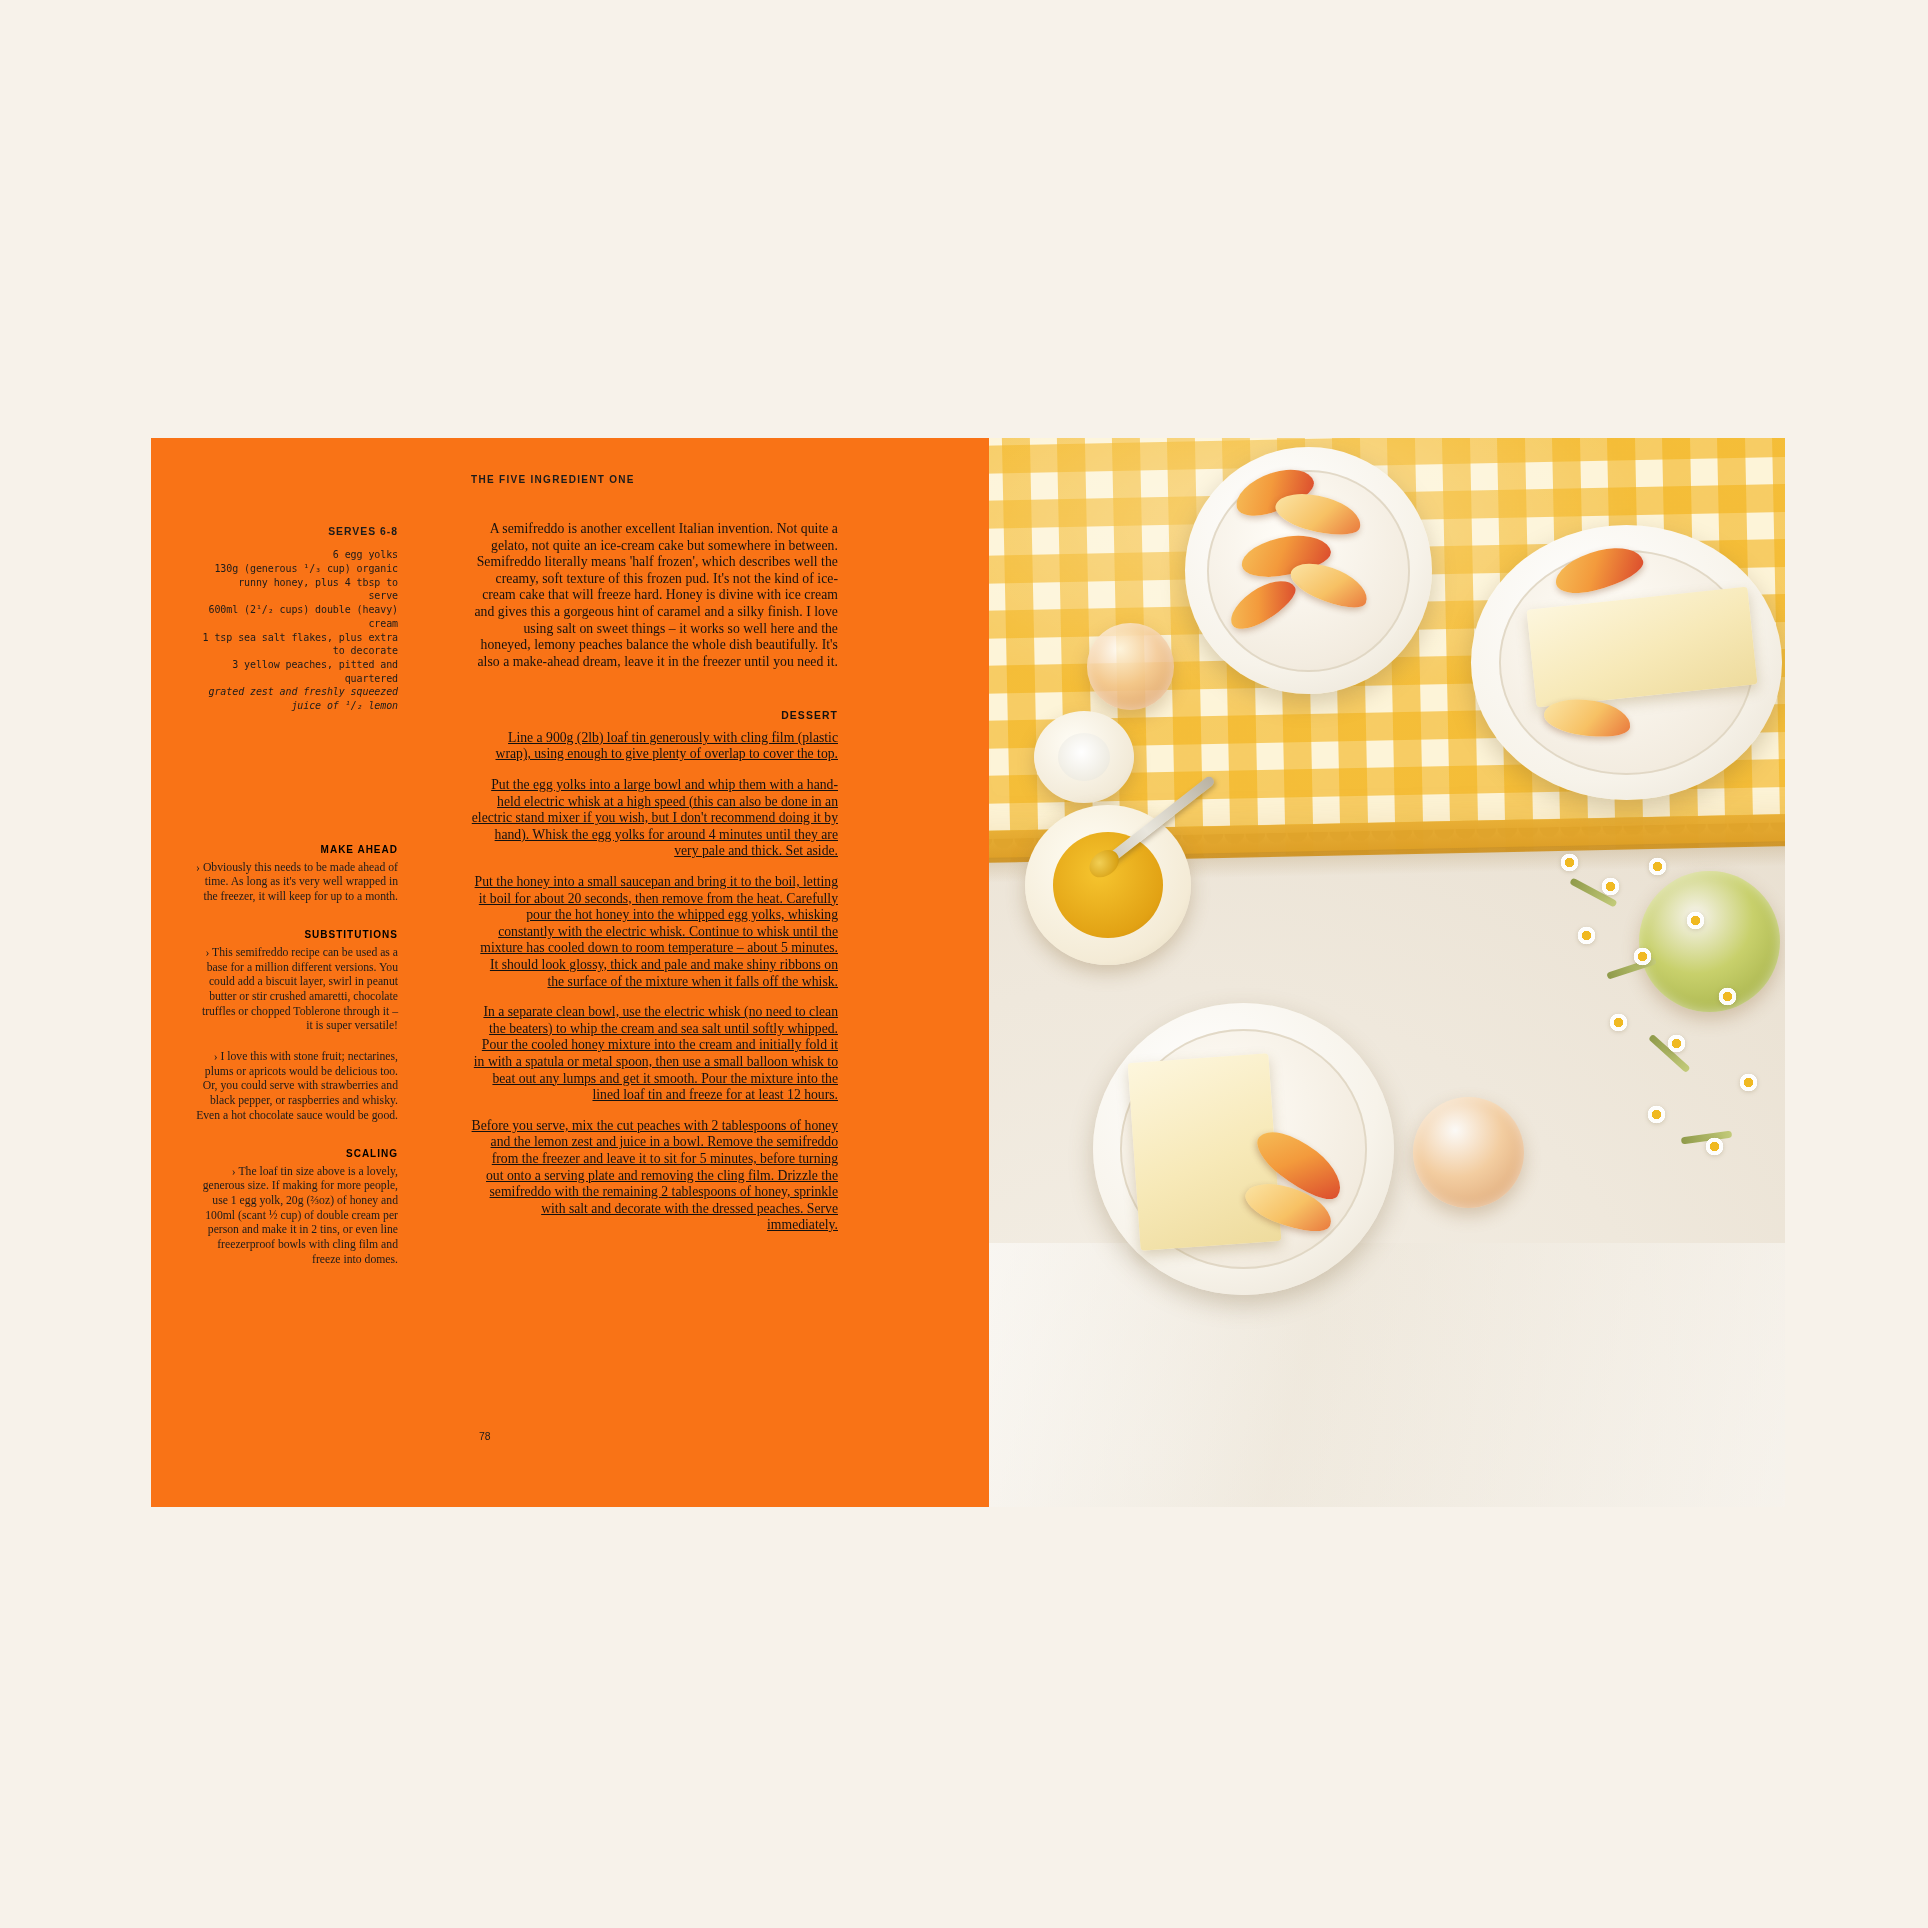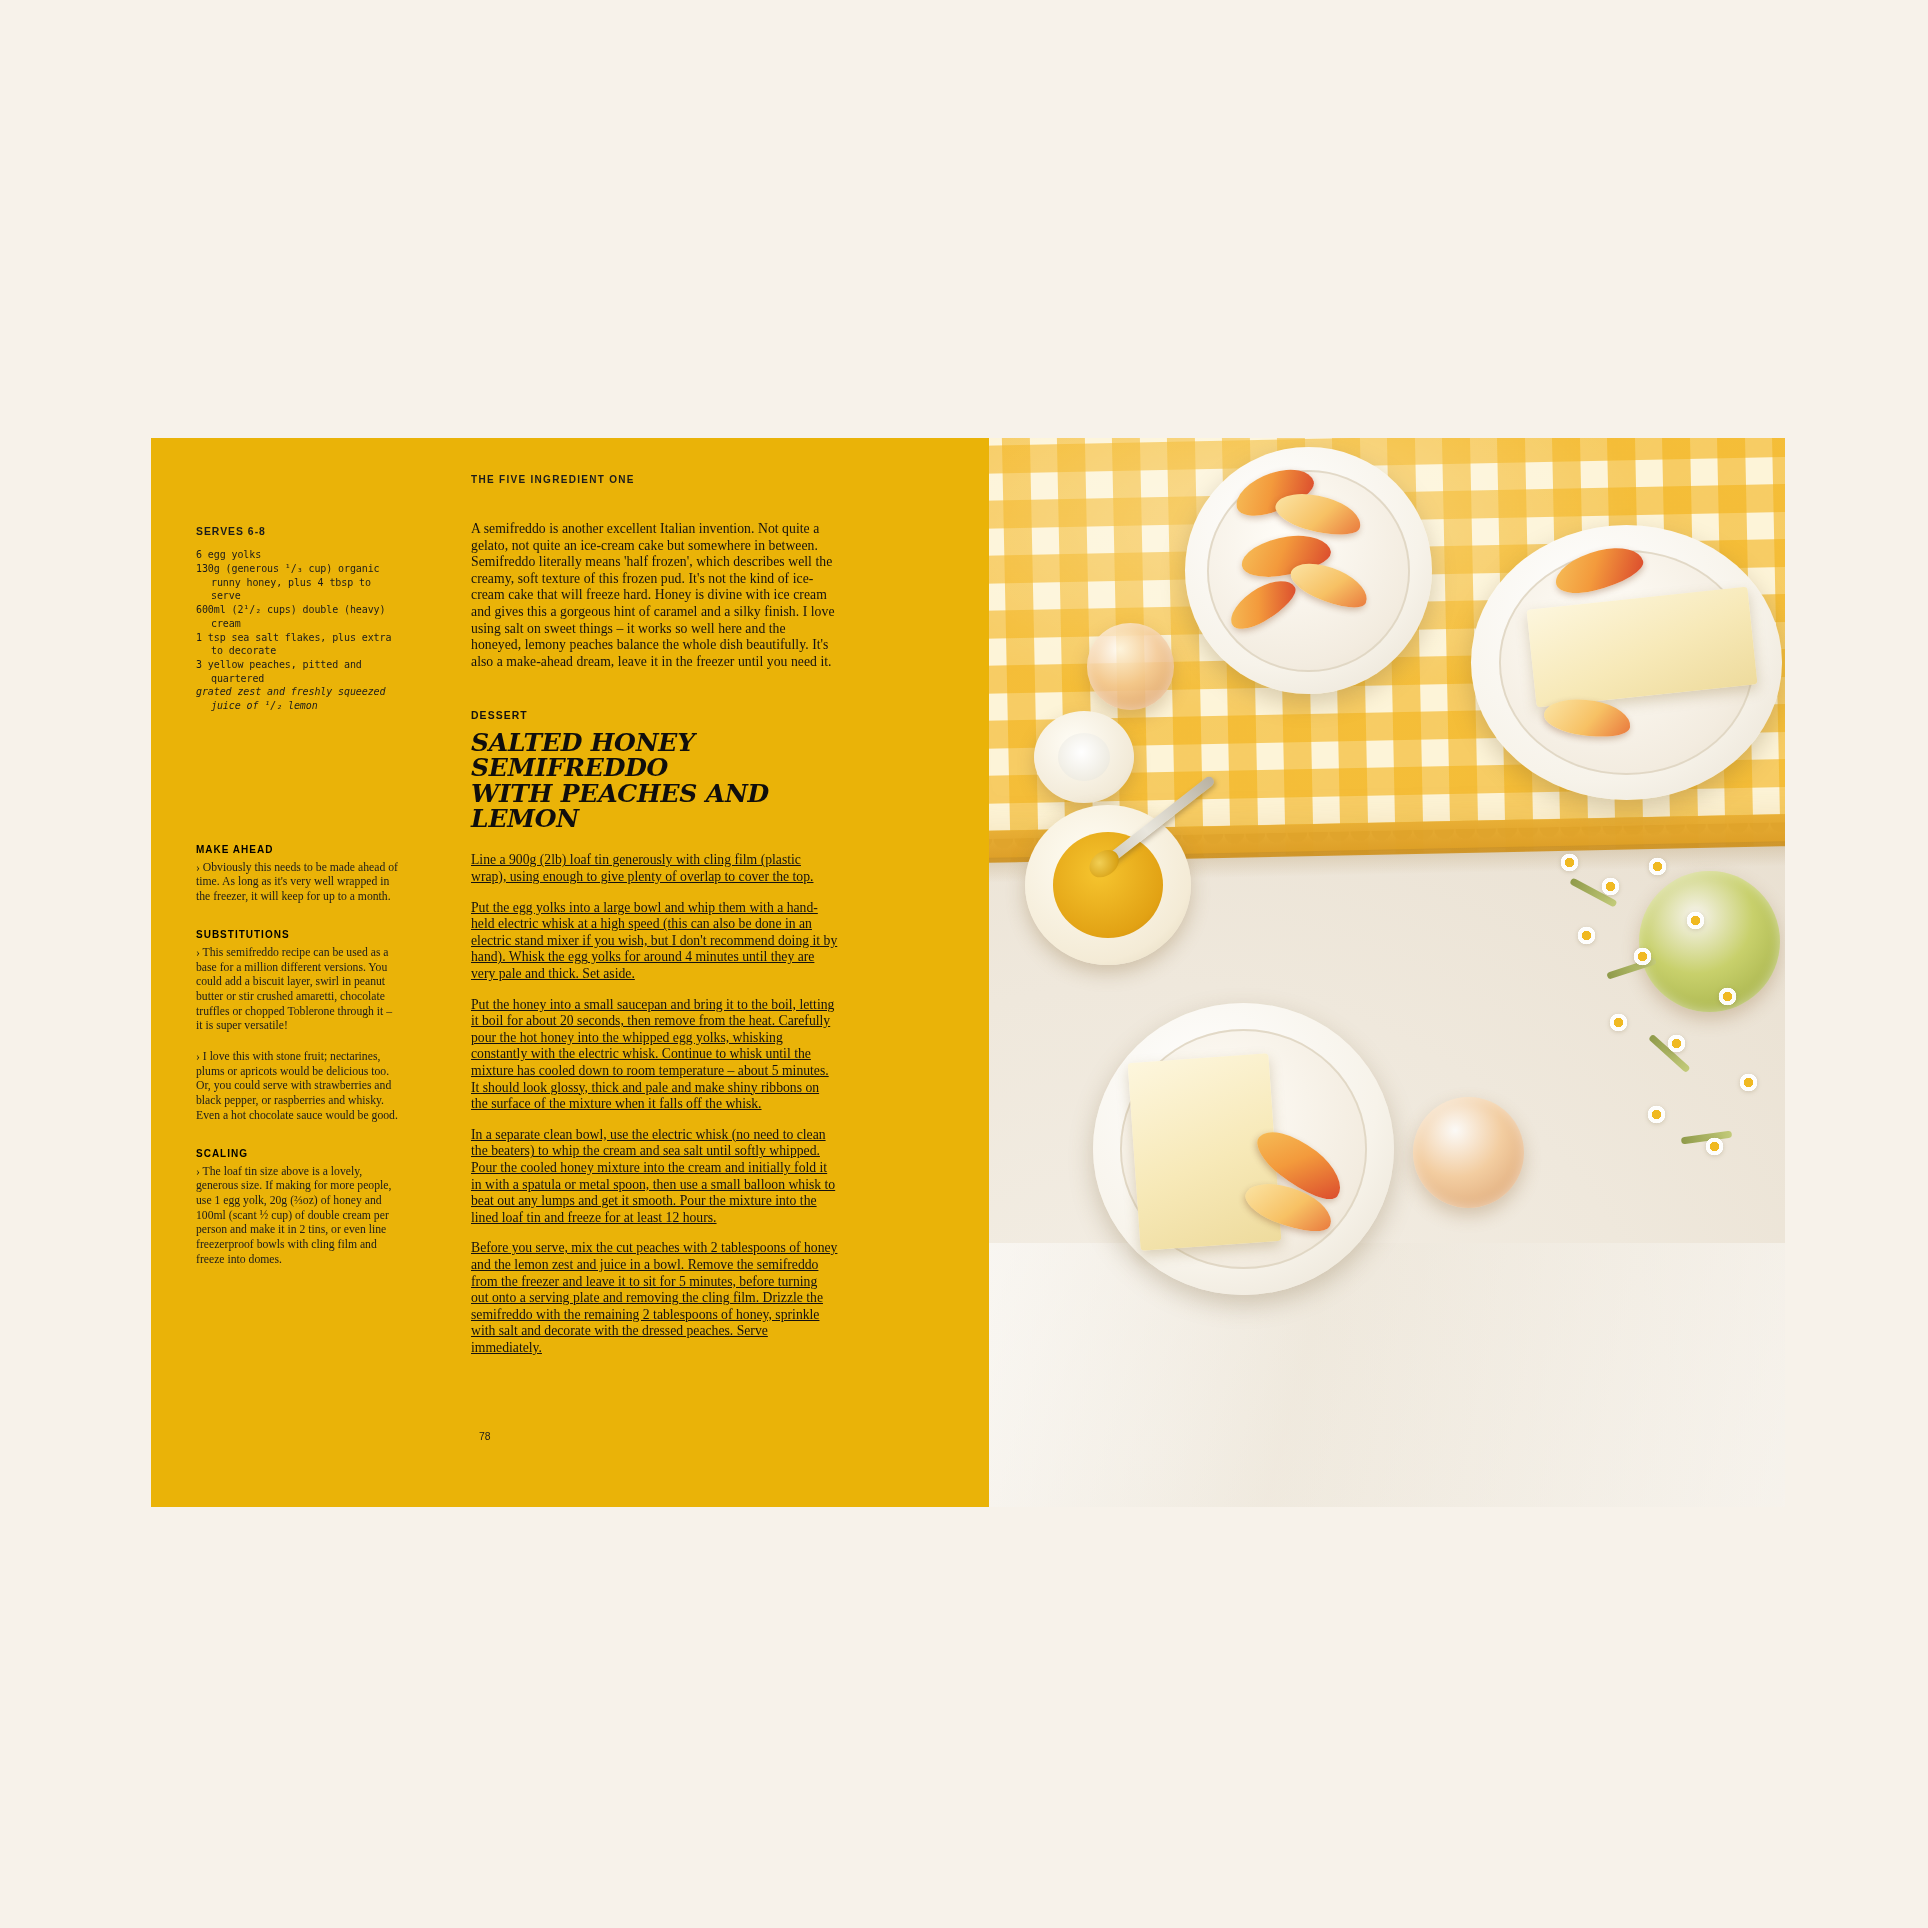--- a/index.html
+++ b/index.html
@@ -24,21 +24,22 @@
     background: #ffffff;
     display: flex;
     box-shadow: 0 0 0 0 transparent;
   }
 
   
   .page-left {
     position: relative;
     width: 838px;
     height: 100%;
-    background: #eab308;
+    background: #f97316;
+    text-align: right;
   }
 
   .running-head {
     position: absolute;
     left: 320px;
     top: 36px;
     font-family: "Liberation Sans", sans-serif;
     font-size: 10px;
     letter-spacing: 1.3px;
     font-weight: 700;
@@ -392,24 +393,20 @@
         </div>
       </div>
 
     </div>
 
     <div class="maincol">
       <p class="intro">A semifreddo is another excellent Italian invention. Not quite a gelato, not quite an ice-cream cake but somewhere in between. Semifreddo literally means 'half frozen', which describes well the creamy, soft texture of this frozen pud. It's not the kind of ice-cream cake that will freeze hard. Honey is divine with ice cream and gives this a gorgeous hint of caramel and a silky finish. I love using salt on sweet things – it works so well here and the honeyed, lemony peaches balance the whole dish beautifully. It's also a make-ahead dream, leave it in the freezer until you need it.</p>
 
       <div class="kicker">DESSERT</div>
 
-      <h1 class="title">
-        <span>SALTED HONEY SEMIFREDDO</span><br>
-        <span>WITH PEACHES AND LEMON</span>
-      </h1>
 
       <div class="steps">
         <p>Line a 900g (2lb) loaf tin generously with cling film (plastic wrap), using enough to give plenty of overlap to cover the top.</p>
         <p>Put the egg yolks into a large bowl and whip them with a hand-held electric whisk at a high speed (this can also be done in an electric stand mixer if you wish, but I don't recommend doing it by hand). Whisk the egg yolks for around 4 minutes until they are very pale and thick. Set aside.</p>
         <p>Put the honey into a small saucepan and bring it to the boil, letting it boil for about 20 seconds, then remove from the heat. Carefully pour the hot honey into the whipped egg yolks, whisking constantly with the electric whisk. Continue to whisk until the mixture has cooled down to room temperature – about 5 minutes. It should look glossy, thick and pale and make shiny ribbons on the surface of the mixture when it falls off the whisk.</p>
         <p>In a separate clean bowl, use the electric whisk (no need to clean the beaters) to whip the cream and sea salt until softly whipped. Pour the cooled honey mixture into the cream and initially fold it in with a spatula or metal spoon, then use a small balloon whisk to beat out any lumps and get it smooth. Pour the mixture into the lined loaf tin and freeze for at least 12 hours.</p>
         <p>Before you serve, mix the cut peaches with 2 tablespoons of honey and the lemon zest and juice in a bowl. Remove the semifreddo from the freezer and leave it to sit for 5 minutes, before turning out onto a serving plate and removing the cling film. Drizzle the semifreddo with the remaining 2 tablespoons of honey, sprinkle with salt and decorate with the dressed peaches. Serve immediately.</p>
       </div>
     </div>
 

